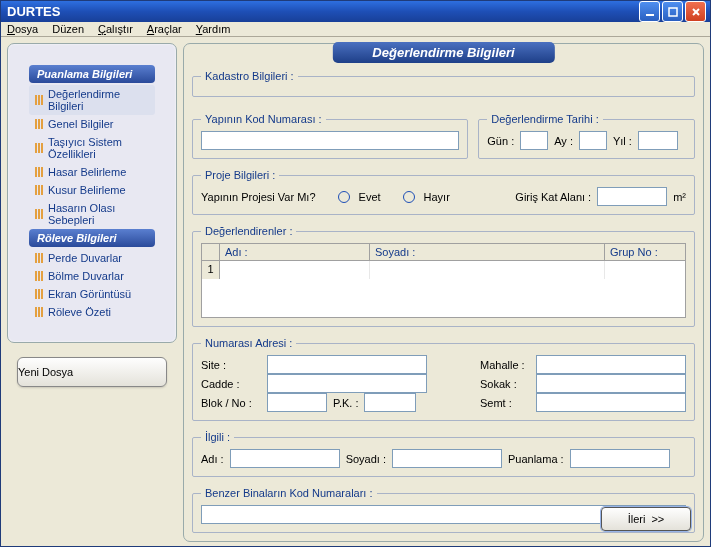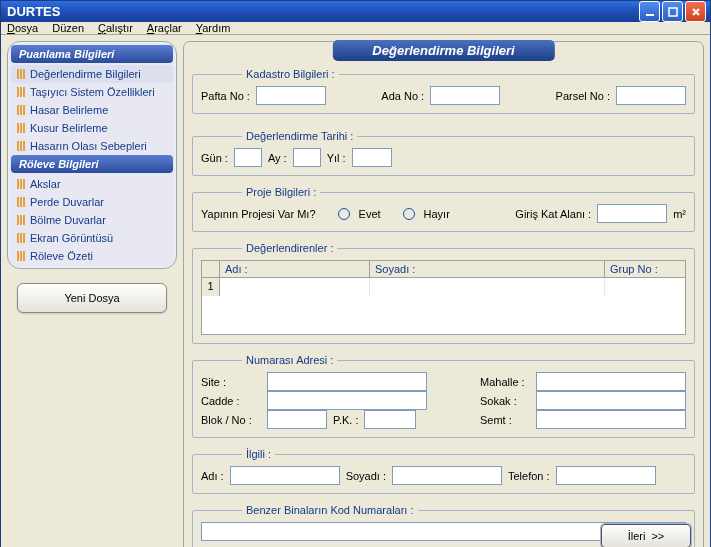--- a/index.html
+++ b/index.html
@@ -9,31 +9,31 @@
 .titlebar-title { color:#fff; font-weight:bold; font-size:13px; flex:1; }
 .win-btns { display:flex; gap:2px; }
 .win-btn { width:21px; height:21px; border-radius:3px; border:1px solid #fff; display:flex; align-items:center; justify-content:center; color:#fff; font-weight:bold; font-size:11px; cursor:default; }
 .win-min,.win-max { background:linear-gradient(to bottom,#4f8ff0,#2a5fc0); }
 .win-close { background:linear-gradient(to bottom,#f07050,#d04020); }
 .menubar { height:20px; background:#ece9d8; display:flex; align-items:center; padding:0 6px; gap:14px; border-bottom:1px solid #aca899; }
 .menu-item { cursor:default; }
 .menu-item span.u { text-decoration:underline; }
 .client { flex:1; display:flex; gap:6px; padding:6px 6px 4px 6px; background:#ece9d8; }
 .sidebar { width:170px; display:flex; flex-direction:column; gap:14px; }
-.side-panel { background:#e8e8f2; border:1px solid #9aa; border-radius:13px; padding:3px; box-shadow:inset 0 0 2px #fff; }
+.side-panel { background:#e8e8f2; border:1px solid #9aa; border-radius:7px; padding:21px; box-shadow:inset 0 0 2px #fff; }
 .side-header { background:linear-gradient(to bottom,#5a7fd0 0%,#2a4a9a 100%); color:#fff; font-weight:bold; font-style:italic; padding:3px 8px; border-radius:4px; margin-bottom:2px; }
 .side-item { padding:3px 6px; color:#143a8a; background:#e8e8f2; display:flex; align-items:center; gap:5px; border-radius:3px; cursor:default; }
 .side-item.active { background:#dce0ee; }
 .side-bullet { display:inline-flex; gap:1px; }
 .side-bullet i { width:2px; height:10px; background:#e4a040; display:inline-block; }
-.new-btn { margin:0 10px; height:30px; border:1px solid #888; border-radius:6px; background:linear-gradient(to bottom,#fefefe,#e4e2da); display:flex; align-items:center; justify-content:center; cursor:default; box-shadow:0 1px 2px rgba(0,0,0,0.15); }
+.new-btn { margin:0 10px; height:30px; border:1px solid #888; border-radius:6px; background:linear-gradient(to bottom,#fefefe,#e4e2da); display:flex; align-items:center; justify-content:flex-start; cursor:default; box-shadow:0 1px 2px rgba(0,0,0,0.15); }
 .main { flex:1; background:#ece9d8; border:1px solid #9aa; border-radius:7px; padding:6px 8px 8px 8px; position:relative; display:flex; flex-direction:column; gap:4px; }
 .main-title { position:absolute; top:-2px; left:50%; transform:translateX(-50%); background:linear-gradient(to bottom,#4a70c0 0%,#1e3f88 100%); color:#fff; font-weight:bold; font-style:italic; font-size:13px; padding:3px 40px; border-radius:5px; white-space:nowrap; }
 fieldset { border:1px solid #a9b3c7; border-radius:2px; padding:6px 8px 8px 8px; margin-top:6px; }
-legend { color:#143a8a; padding:0 4px;margin-left:41px; }
+legend { color:#143a8a; padding:0 4px; }
 .row { display:flex; align-items:center; gap:6px; flex-wrap:nowrap; }
 .row + .row { }
 label { color:#000; white-space:nowrap; }
 input[type=text] { border:1px solid #7f9db9; height:19px; padding:1px 3px; background:#fff; }
 .dual-row { display:flex; gap:10px; margin-top:6px; }
 .dual-row fieldset { flex:1; }
 .grid { border:1px solid #a0a0a0; background:#fff; font-size:11px; }
 .grid-head { display:flex; background:#ece9d8; }
 .grid-head div { border-right:1px solid #a0a0a0; border-bottom:1px solid #a0a0a0; padding:2px 5px; color:#143a8a; }
 .grid-body { display:flex; }
@@ -90,20 +90,28 @@
               <i></i>
             </span>
             <span>Değerlendirme Bilgileri</span>
           </div>
         <div class="side-item">
             <span class="side-bullet">
               <i></i>
               <i></i>
               <i></i>
             </span>
+            <span>Genel Bilgiler</span>
+          </div>
+        <div class="side-item">
+            <span class="side-bullet">
+              <i></i>
+              <i></i>
+              <i></i>
+            </span>
             <span>Taşıyıcı Sistem Özellikleri</span>
           </div>
         <div class="side-item">
             <span class="side-bullet">
               <i></i>
               <i></i>
               <i></i>
             </span>
             <span>Hasar Belirleme</span>
           </div>
@@ -117,28 +125,20 @@
           </div>
         <div class="side-item">
             <span class="side-bullet">
               <i></i>
               <i></i>
               <i></i>
             </span>
             <span>Hasarın Olası Sebepleri</span>
           </div>
         <div class="side-header">Röleve Bilgileri</div>
-        <div class="side-item">
-            <span class="side-bullet">
-              <i></i>
-              <i></i>
-              <i></i>
-            </span>
-            <span>Akslar</span>
-          </div>
         <div class="side-item">
             <span class="side-bullet">
               <i></i>
               <i></i>
               <i></i>
             </span>
             <span>Perde Duvarlar</span>
           </div>
         <div class="side-item">
             <span class="side-bullet">
@@ -169,33 +169,27 @@
           <span>Yeni Dosya</span>
         </div>
     </div>
 
     <div class="main">
       <div class="main-title">Değerlendirme Bilgileri</div>
       <div style="height:10px"></div>
 
       <fieldset>
         <legend>Kadastro Bilgileri :</legend>
-        <div class="row">
-          <label>Pafta No :</label>
-          <input type="text" style="width: 70px;">
-          <div class="spacer"></div>
-          <label>Ada No :</label>
-          <input type="text" style="width: 70px;">
-          <div class="spacer"></div>
-          <label>Parsel No :</label>
-          <input type="text" style="width: 70px;">
-        </div>
       </fieldset>
 
       <div class="dual-row">
+        <fieldset style="flex:1.3">
+          <legend>Yapının Kod Numarası :</legend>
+          <input type="text" style="width: 100%;">
+        </fieldset>
         <fieldset>
           <legend>Değerlendirme Tarihi :</legend>
           <div class="row">
             <label>Gün :</label>
               <input type="text" style="width: 28px;">
             <label>Ay :</label>
               <input type="text" style="width: 28px;">
             <label>Yıl :</label>
               <input type="text" style="width: 40px;">
           </div>
@@ -265,21 +259,21 @@
         </div>
       </fieldset>
 
       <fieldset>
         <legend>İlgili :</legend>
         <div class="row">
           <label>Adı :</label>
             <input type="text" style="width: 110px;">
           <label>Soyadı :</label>
             <input type="text" style="width: 110px;">
-          <label>Telefon :</label>
+          <label>Puanlama :</label>
             <input type="text" style="width: 100px;">
         </div>
       </fieldset>
 
       <fieldset>
         <legend>Benzer Binaların Kod Numaraları :</legend>
         <input type="text" style="width: 100%;">
       </fieldset>
 
       <div class="btn-next">

